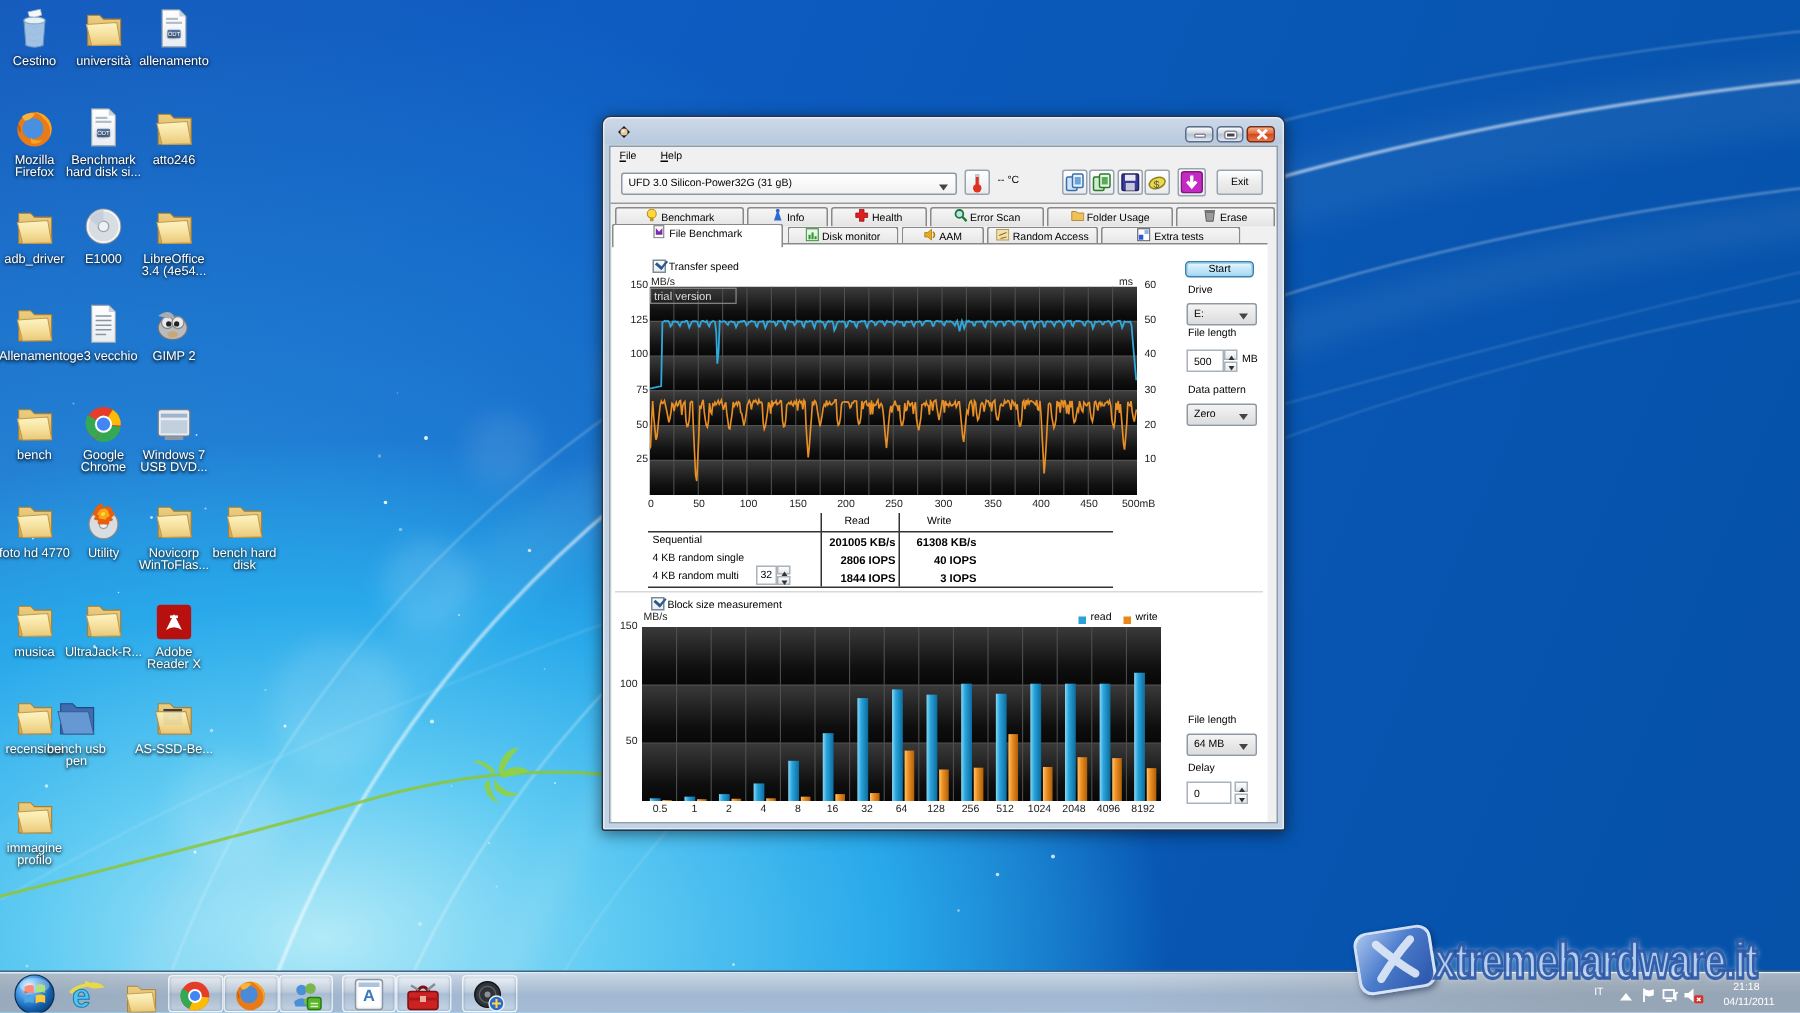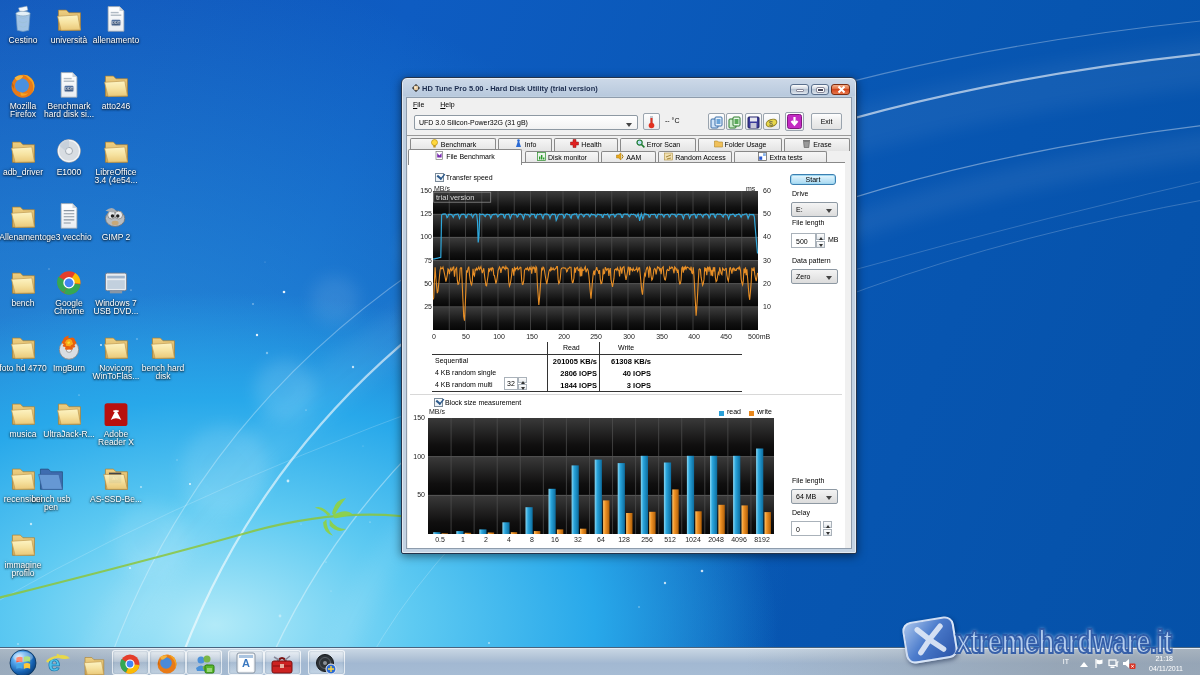--- a/index.html
+++ b/index.html
@@ -352,21 +352,21 @@
 <div class="dicon" style="left:39px;top:331px">
       <div class="ig">
         <svg width="32" height="30">
           <circle cx="16" cy="17" r="11" fill="#d8dde2" stroke="#888"></circle>
 <circle cx="16" cy="17" r="3.2" fill="#f0f3f6" stroke="#999"></circle>
 <path d="M9 7 Q10 2 16 1 Q14 4 17 4 Q22 2 23 7 Q26 9 22 12 Q25 14 20 15 Q22 18 16 17 Q10 18 12 14 Q7 14 10 11 Q6 9 9 7Z" fill="#e8600e"></path>
 <path d="M12 8 Q13 5 17 5 Q20 6 20 9 Q22 11 18 12 Q19 14 15 13 Q11 13 13 10 Q10 10 12 8Z" fill="#f8a818"></path>
 <path d="M14 9 Q15 7.5 17 8 Q18 9.5 16 10.5 Q14 11 14 9Z" fill="#f8e030"></path>
         </svg>
       </div>
-      <div>ImgBurn</div>
+      <div>Utility</div>
     </div>
 <div class="dicon" style="left:86px;top:331px">
       <div class="ig">
         <svg width="34" height="32">
           <use href="#folder"></use>
         </svg>
       </div>
       <div>Novicorp<br>WinToFlas...</div>
     </div>
 <div class="dicon" style="left:133px;top:331px">
@@ -438,23 +438,20 @@
         </svg>
       </div>
       <div>immagine<br>profilo</div>
     </div>
 <div id="win">
 <svg style="position:absolute;left:9px;top:5px" width="10" height="10">
         <rect x="2.2" y="2.2" width="5.6" height="5.6" transform="rotate(45 5 5)" fill="#18181a"></rect>
         <circle cx="5" cy="5" r="2.4" fill="#e8cba0"></circle>
         <circle cx="4.4" cy="4.4" r="1" fill="#f8ecd4"></circle>
       </svg>
-<div id="titlebar">
-        <div class="ttxt">HD Tune Pro 5.00 - Hard Disk Utility (trial version)</div>
-      </div>
 <div class="capbtn" style="left:388px;width:19px">
         <div style="position:absolute;left:5px;top:4px;width:8px;height:3px;background:#fff;border:1px solid #889;border-radius:1px"></div>
       </div>
 <div class="capbtn" style="left:409px;width:18px">
         <div style="position:absolute;left:4px;top:2px;width:9px;height:6px;background:#fff;border:1px solid #889;border-radius:2px"></div>
         <div style="position:absolute;left:6px;top:4px;width:5px;height:2px;background:#445"></div>
       </div>
 <div class="capbtn" id="closebtn" style="left:429px;width:19px">
         <svg width="17" height="9" style="position:absolute;left:1px;top:0">
           <path d="M5.5 1.5 L11.5 7.5 M11.5 1.5 L5.5 7.5" stroke="#fff" stroke-width="2"></path>

